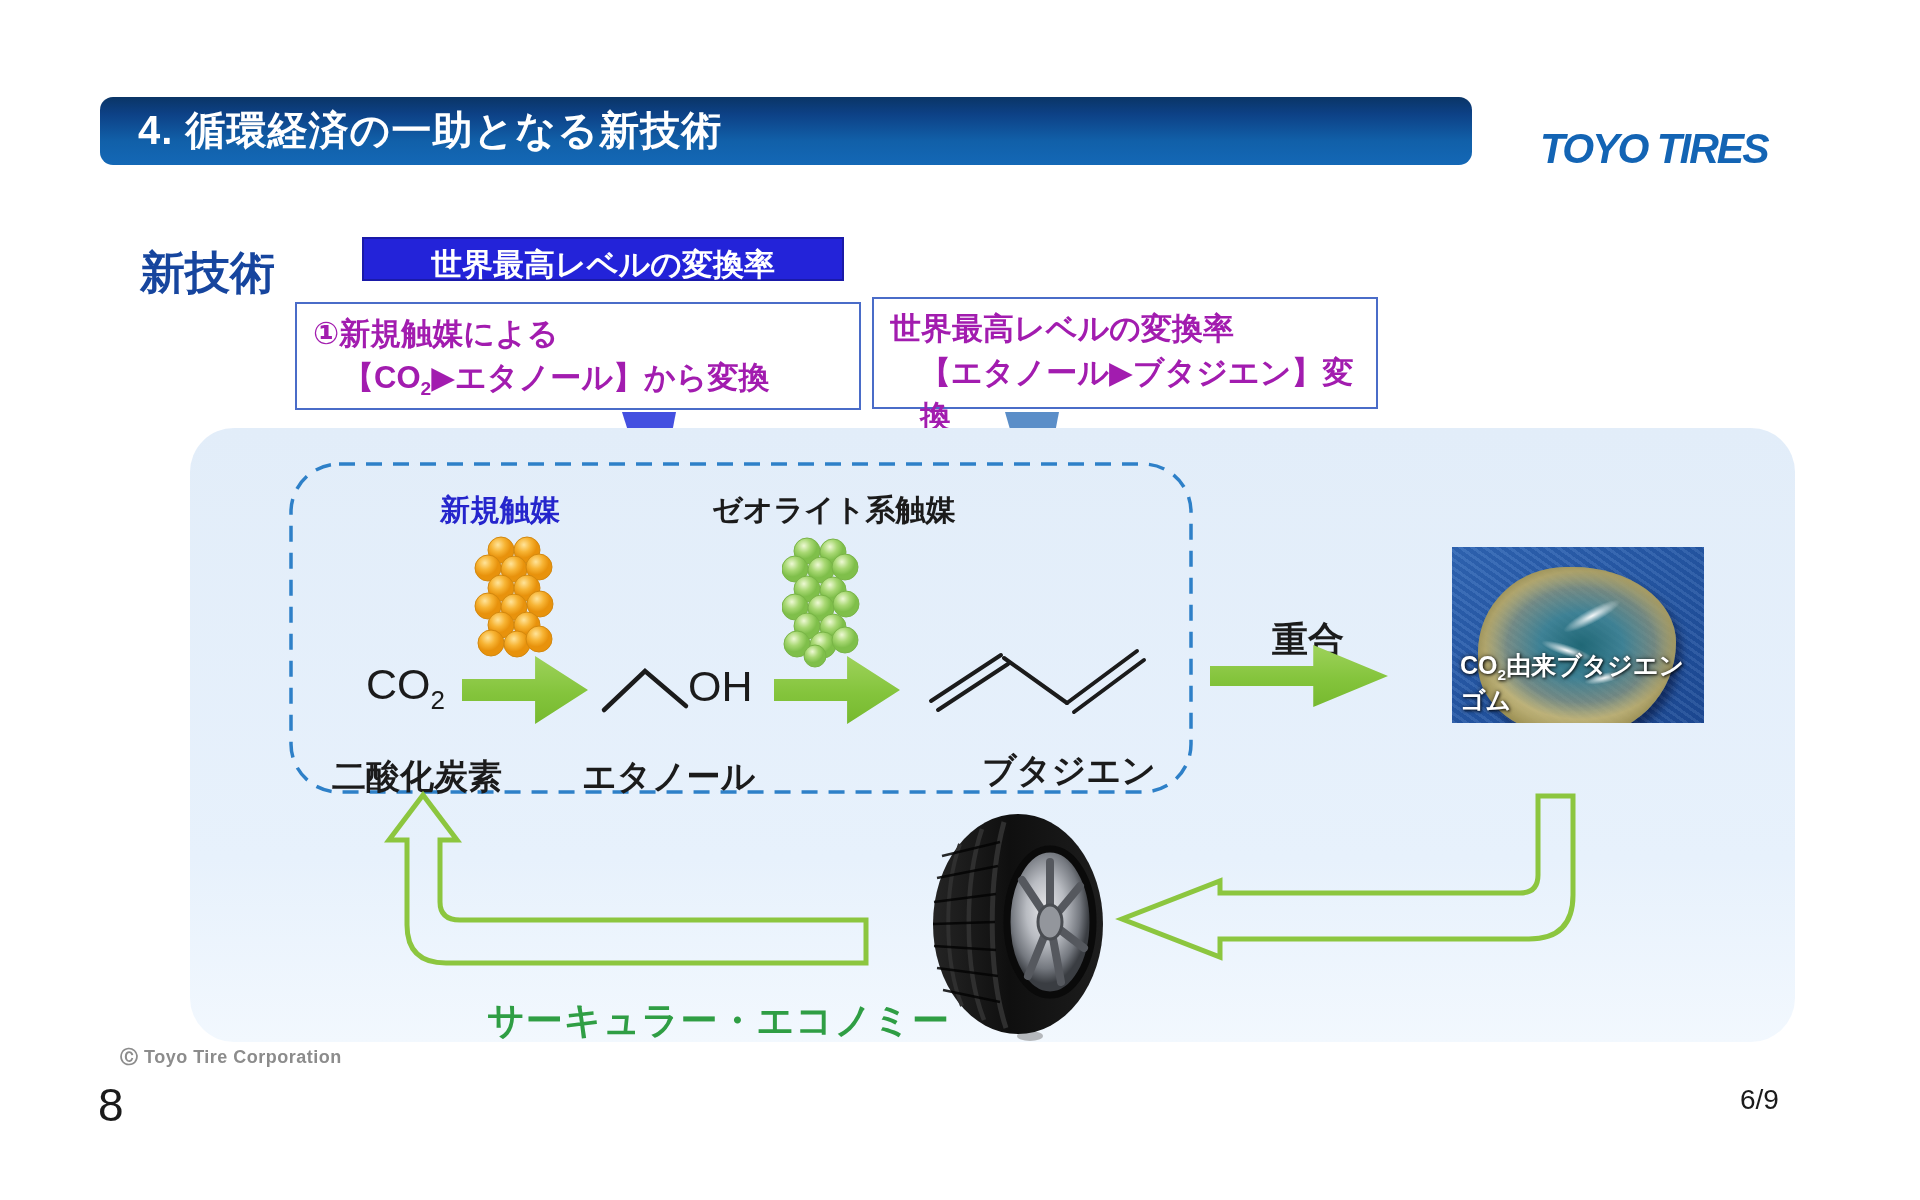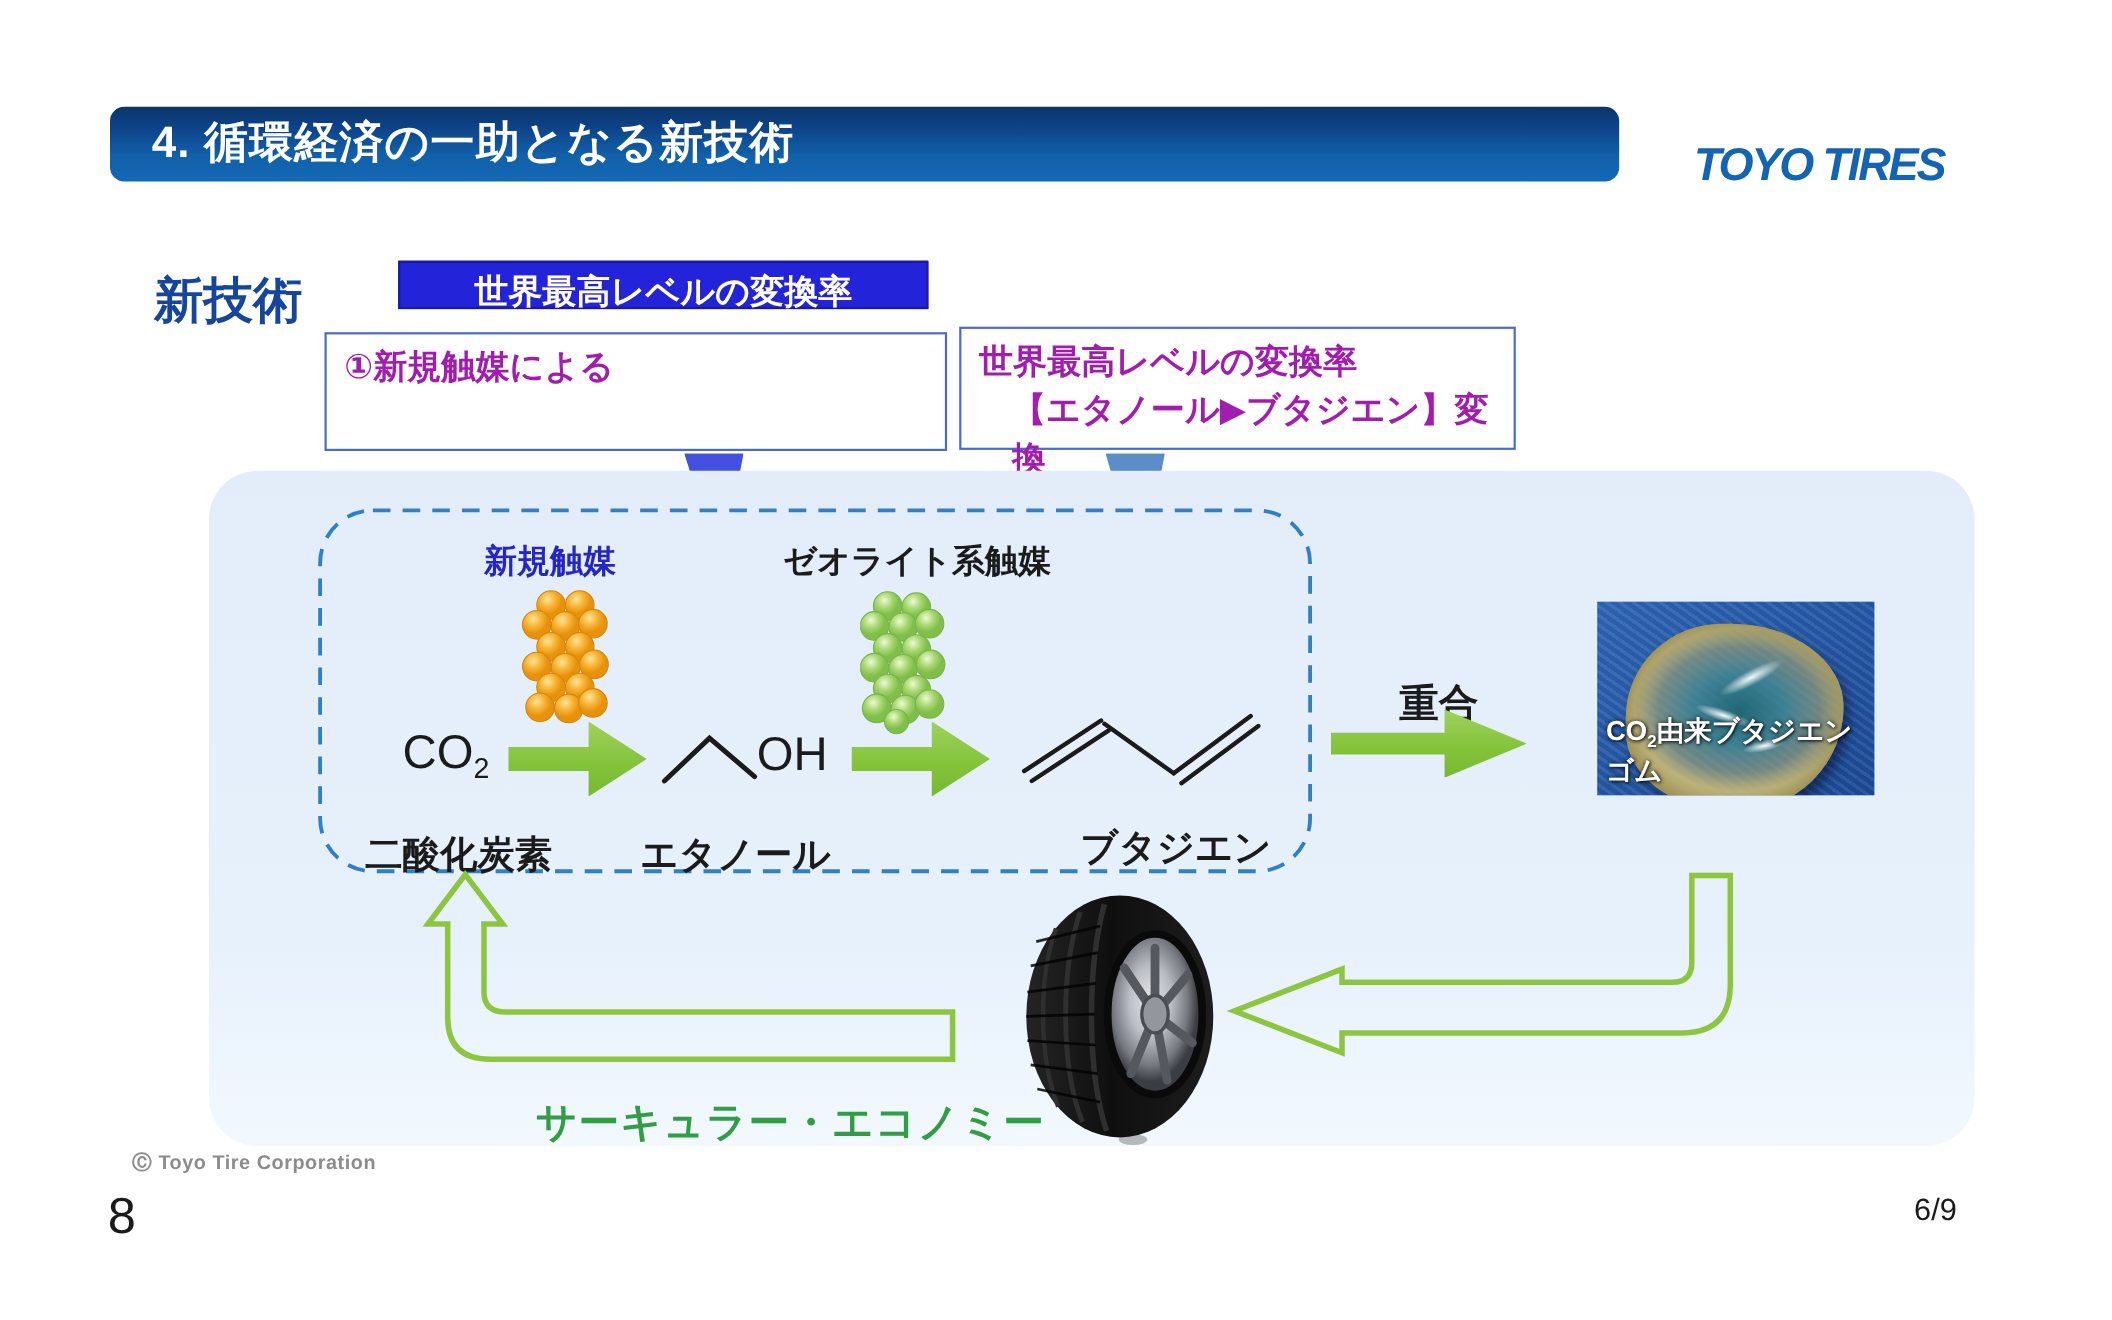--- a/index.html
+++ b/index.html
@@ -84,20 +84,21 @@
 <div class="abs header-bar">
   <div class="header-title">4. 循環経済の一助となる新技術</div>
 </div>
 <div class="abs brand-logo">TOYO TIRES</div>
 
 <div class="abs section-label">新技術</div>
 <div class="abs highlight-banner">世界最高レベルの変換率</div>
 
 <div class="abs step-box step1-box">
   <div>①新規触媒による</div>
+  <div class="step-line2"><span>【CO</span><sub>2</sub><span>▶エタノール】から変換</span></div>
 </div>
 <div class="abs step-box step2-box">
   <div>世界最高レベルの変換率</div>
   <div class="step-line2">【エタノール▶ブタジエン】変換</div>
 </div>
 
 <div class="abs pointer pointer1"></div>
 <div class="abs pointer pointer2"></div>
 
 <div class="abs process-panel"></div>

